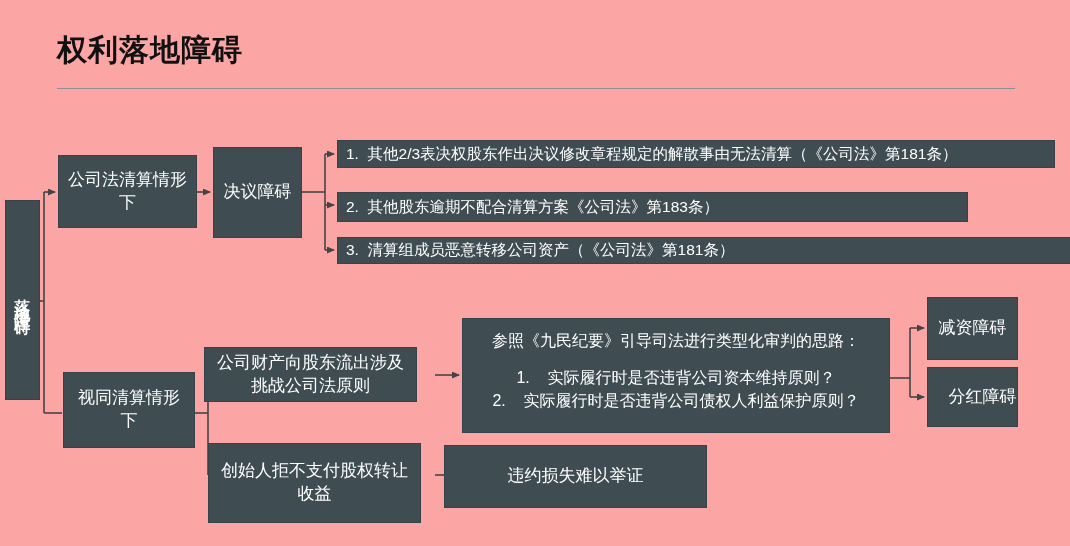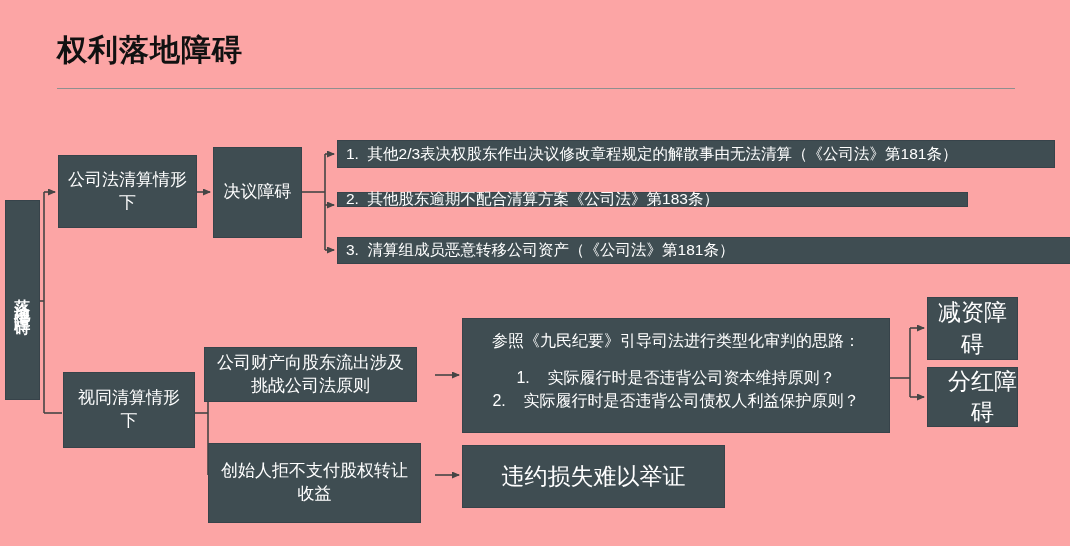--- a/index.html
+++ b/index.html
@@ -23,21 +23,21 @@
   .node{font-size:17px;padding:4px 8px;}
   .bar{
     justify-content:flex-start;text-align:left;font-size:15.5px;padding:0 8px;
     white-space:pre;
   }
   .panel{
     display:block;text-align:center;font-size:16px;padding:10px 12px;line-height:1.45;
   }
   .panel .p-title{margin-bottom:14px;white-space:pre;}
   .panel .p-item{white-space:pre;}
-  .small-node{font-size:23px;}
+  .small-node{font-size:17px;}
   svg.connectors{position:absolute;left:0;top:0;pointer-events:none;}
 </style>
 </head>
 <body>
 
 <div id="slide">
 
   <div class="title">权利落地障碍</div>
   <div class="title-rule"></div>
 
@@ -78,33 +78,33 @@
     </g>
   </svg>
 
   <div class="box root" style="left:5px;top:200px;width:35px;height:200px;">落地障碍</div>
 
   <div class="box node" style="left:58px;top:155px;width:139px;height:73px;">公司法清算情形下</div>
 
   <div class="box node" style="left:213px;top:147px;width:89px;height:91px;">决议障碍</div>
 
   <div class="box bar" style="left:337px;top:140px;width:718px;height:28px;">1.  其他2/3表决权股东作出决议修改章程规定的解散事由无法清算（《公司法》第181条）</div>
-  <div class="box bar" style="left:337px;top:192px;width:631px;height:15px;">2.  其他股东逾期不配合清算方案《公司法》第183条）</div>
+  <div class="box bar" style="left:337px;top:192px;width:631px;height:30px;">2.  其他股东逾期不配合清算方案《公司法》第183条）</div>
   <div class="box bar" style="left:337px;top:237px;width:762px;height:27px;">3.  清算组成员恶意转移公司资产（《公司法》第181条）</div>
 
   <div class="box node" style="left:63px;top:372px;width:132px;height:76px;">视同清算情形下</div>
 
   <div class="box node" style="left:204px;top:347px;width:213px;height:55px;">公司财产向股东流出涉及挑战公司法原则</div>
 
   <div class="box panel" style="left:462px;top:318px;width:428px;height:115px;">
     <div class="p-title">参照《九民纪要》引导司法进行类型化审判的思路：</div>
     <div class="p-item">1.    实际履行时是否违背公司资本维持原则？</div>
     <div class="p-item">2.    实际履行时是否违背公司债权人利益保护原则？</div>
   </div>
 
   <div class="box small-node" style="left:927px;top:297px;width:91px;height:63px;">减资障碍</div>
   <div class="box small-node" style="left:927px;top:367px;width:91px;height:60px;padding-left:20px;">分红障碍</div>
 
   <div class="box node" style="left:208px;top:443px;width:213px;height:80px;">创始人拒不支付股权转让收益</div>
 
-  <div class="box small-node" style="left:462px;top:445px;width:263px;height:63px;">违约损失难以举证</div>
+  <div class="box small-node" style="left:444px;top:445px;width:263px;height:63px;">违约损失难以举证</div>
 
 </div>
 
 </body></html>

